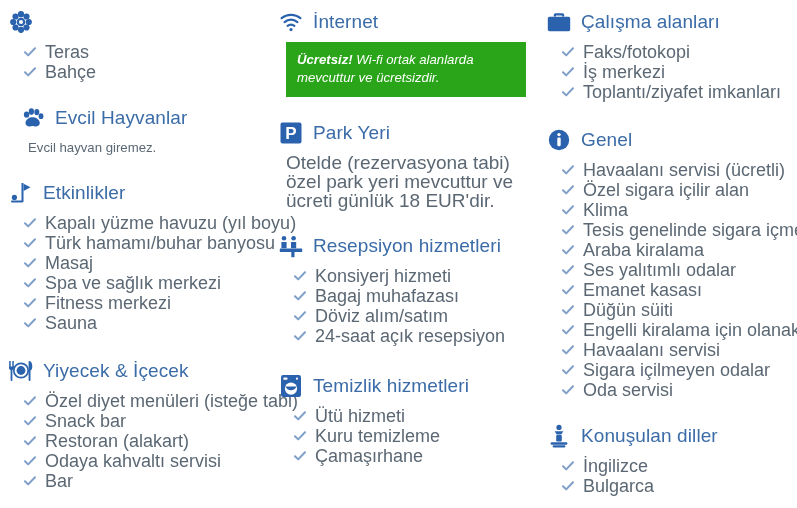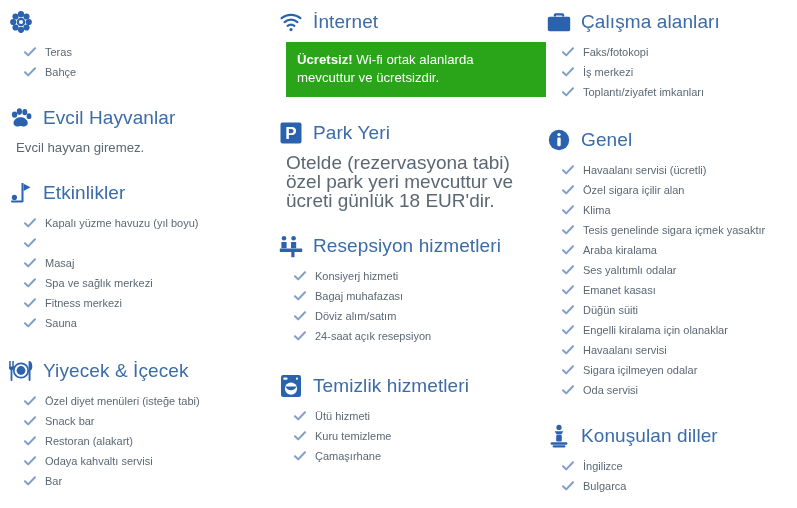--- a/index.html
+++ b/index.html
@@ -57,21 +57,21 @@
 
   ul.items {
     list-style: none;
     margin: 0;
     padding: 0 0 0 16px;
   }
   ul.items li {
     display: flex;
     align-items: flex-start;
     gap: 9px;
-    font-size: 11px;
+    font-size: 18px;
     line-height: 20px;
     color: #5b6874;
     padding: 0;
     white-space: nowrap;
   }
   .check {
     flex: 0 0 12px;
     width: 12px;
     height: 20px;
     display: flex;
@@ -97,22 +97,23 @@
     max-width: 240px;
   }
 
   .promo {
     background: #2aa418;
     color: #ffffff;
     font-size: 13.2px;
     line-height: 18px;
     padding: 9px 11px 10px 11px;
     margin: 3px 4px 0 8px;
-    width: 260px;
+    width: 240px;
     box-sizing: border-box;
+    font-style: italic;
   }
   .promo b { font-weight: bold; }
 </style>
 </head>
 <body>
 
 <div class="facilities-grid">
 
   <div class="column col-1">
 
@@ -146,21 +147,21 @@
           <span class="check">
               <svg width="12" height="10" viewBox="0 0 12 10">
                 <path d="M1 5.2 L4.2 8.4 L11 1.2" stroke="#7f9fc9" stroke-width="2" fill="none" stroke-linecap="round" stroke-linejoin="round"></path>
               </svg>
             </span>
           <span>Bahçe</span>
         </li>
       </ul>
     </div>
 
-    <div class="section" style="margin-top:22px;">
+    <div class="section" style="margin-top:22px;margin-left:12px;">
       <div class="section-head">
         <span class="sec-icon">
           <svg width="24" height="24" viewBox="0 0 24 24" fill="#2a62ad">
             <ellipse cx="5.6" cy="8.6" rx="2.7" ry="3.2"></ellipse>
             <ellipse cx="10.4" cy="5.6" rx="2.6" ry="3.3"></ellipse>
             <ellipse cx="15.8" cy="6.1" rx="2.5" ry="3.2"></ellipse>
             <ellipse cx="20" cy="10.2" rx="2.4" ry="2.9"></ellipse>
             <path d="M12.6 11.2c3.1 0 6.2 3.1 6.2 5.9 0 2.2-1.9 3.4-4 3.4-1.3 0-2.1-.5-3.2-.5s-1.9.5-3.2.5c-2.1 0-3.9-1.2-3.9-3.4 0-2.8 3-5.9 6-5.9z"></path>
           </svg>
         </span>
@@ -189,20 +190,21 @@
               </svg>
             </span>
             <span>Kapalı yüzme havuzu (yıl boyu)</span>
           </li>
         <li>
             <span class="check">
               <svg width="12" height="10" viewBox="0 0 12 10">
                 <path d="M1 5.2 L4.2 8.4 L11 1.2" stroke="#7f9fc9" stroke-width="2" fill="none" stroke-linecap="round" stroke-linejoin="round"></path>
               </svg>
             </span>
+            <span>Türk hamamı/buhar banyosu</span>
           </li>
         <li>
             <span class="check">
               <svg width="12" height="10" viewBox="0 0 12 10">
                 <path d="M1 5.2 L4.2 8.4 L11 1.2" stroke="#7f9fc9" stroke-width="2" fill="none" stroke-linecap="round" stroke-linejoin="round"></path>
               </svg>
             </span>
             <span>Masaj</span>
           </li>
         <li>

